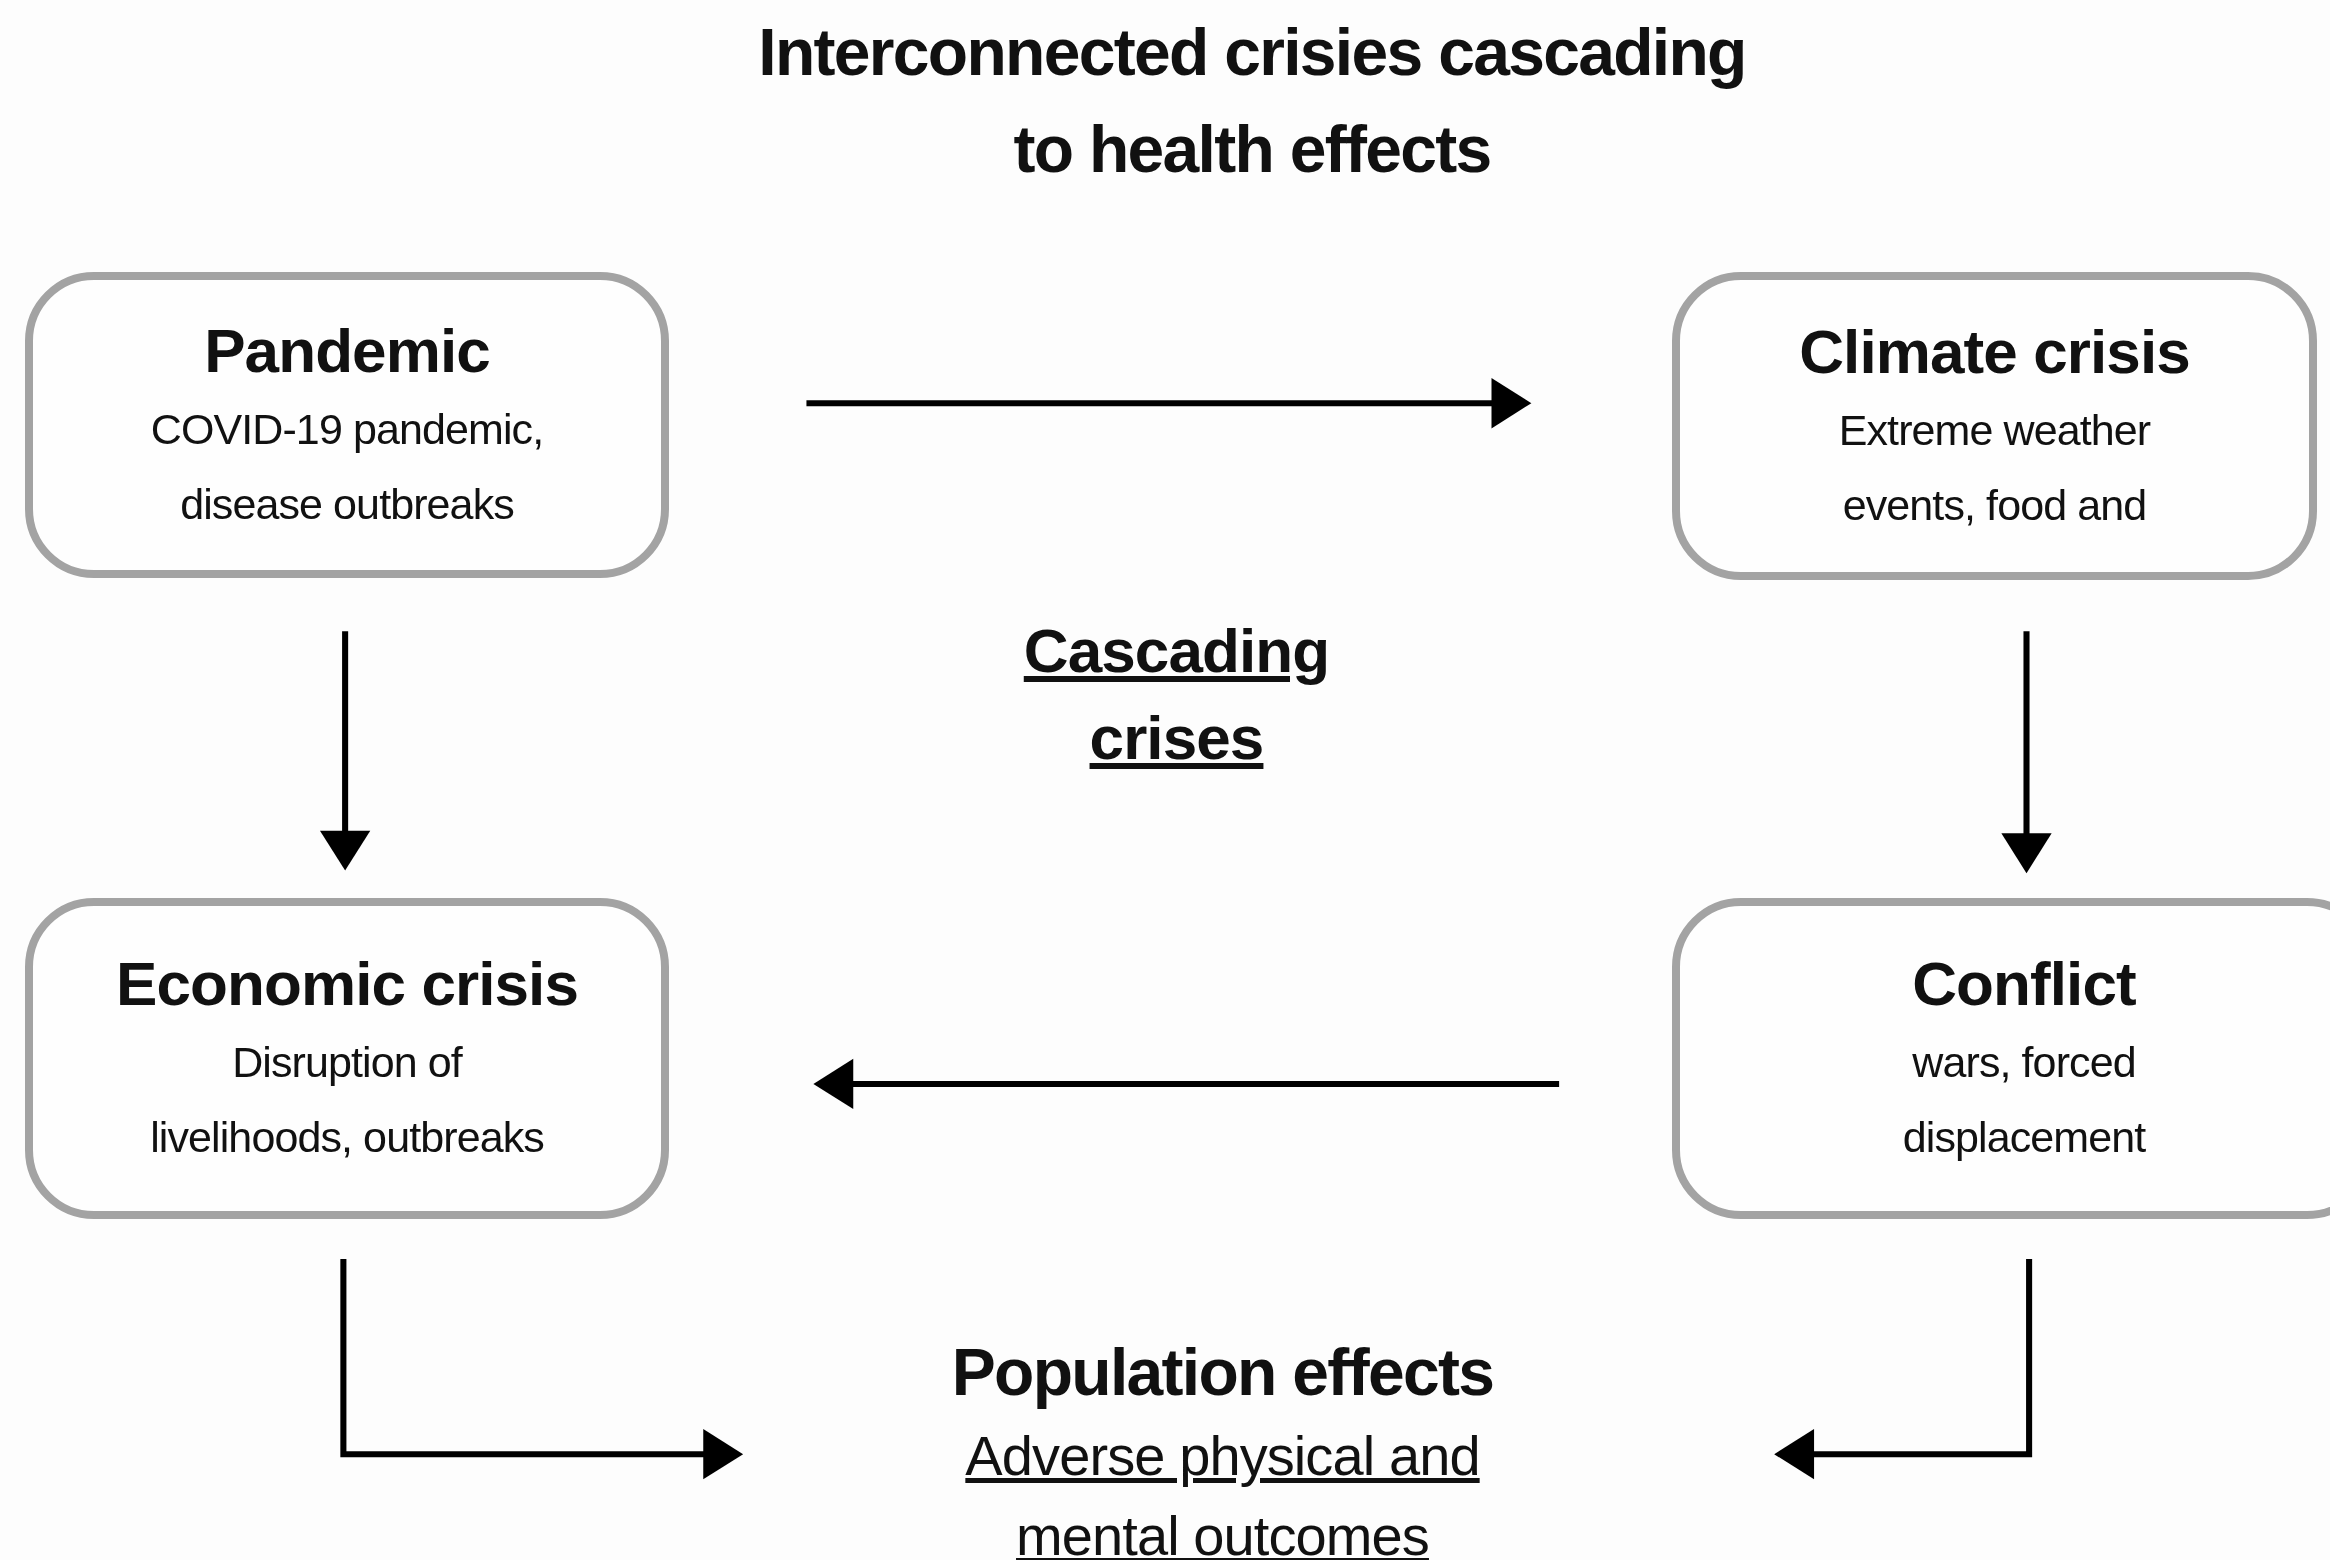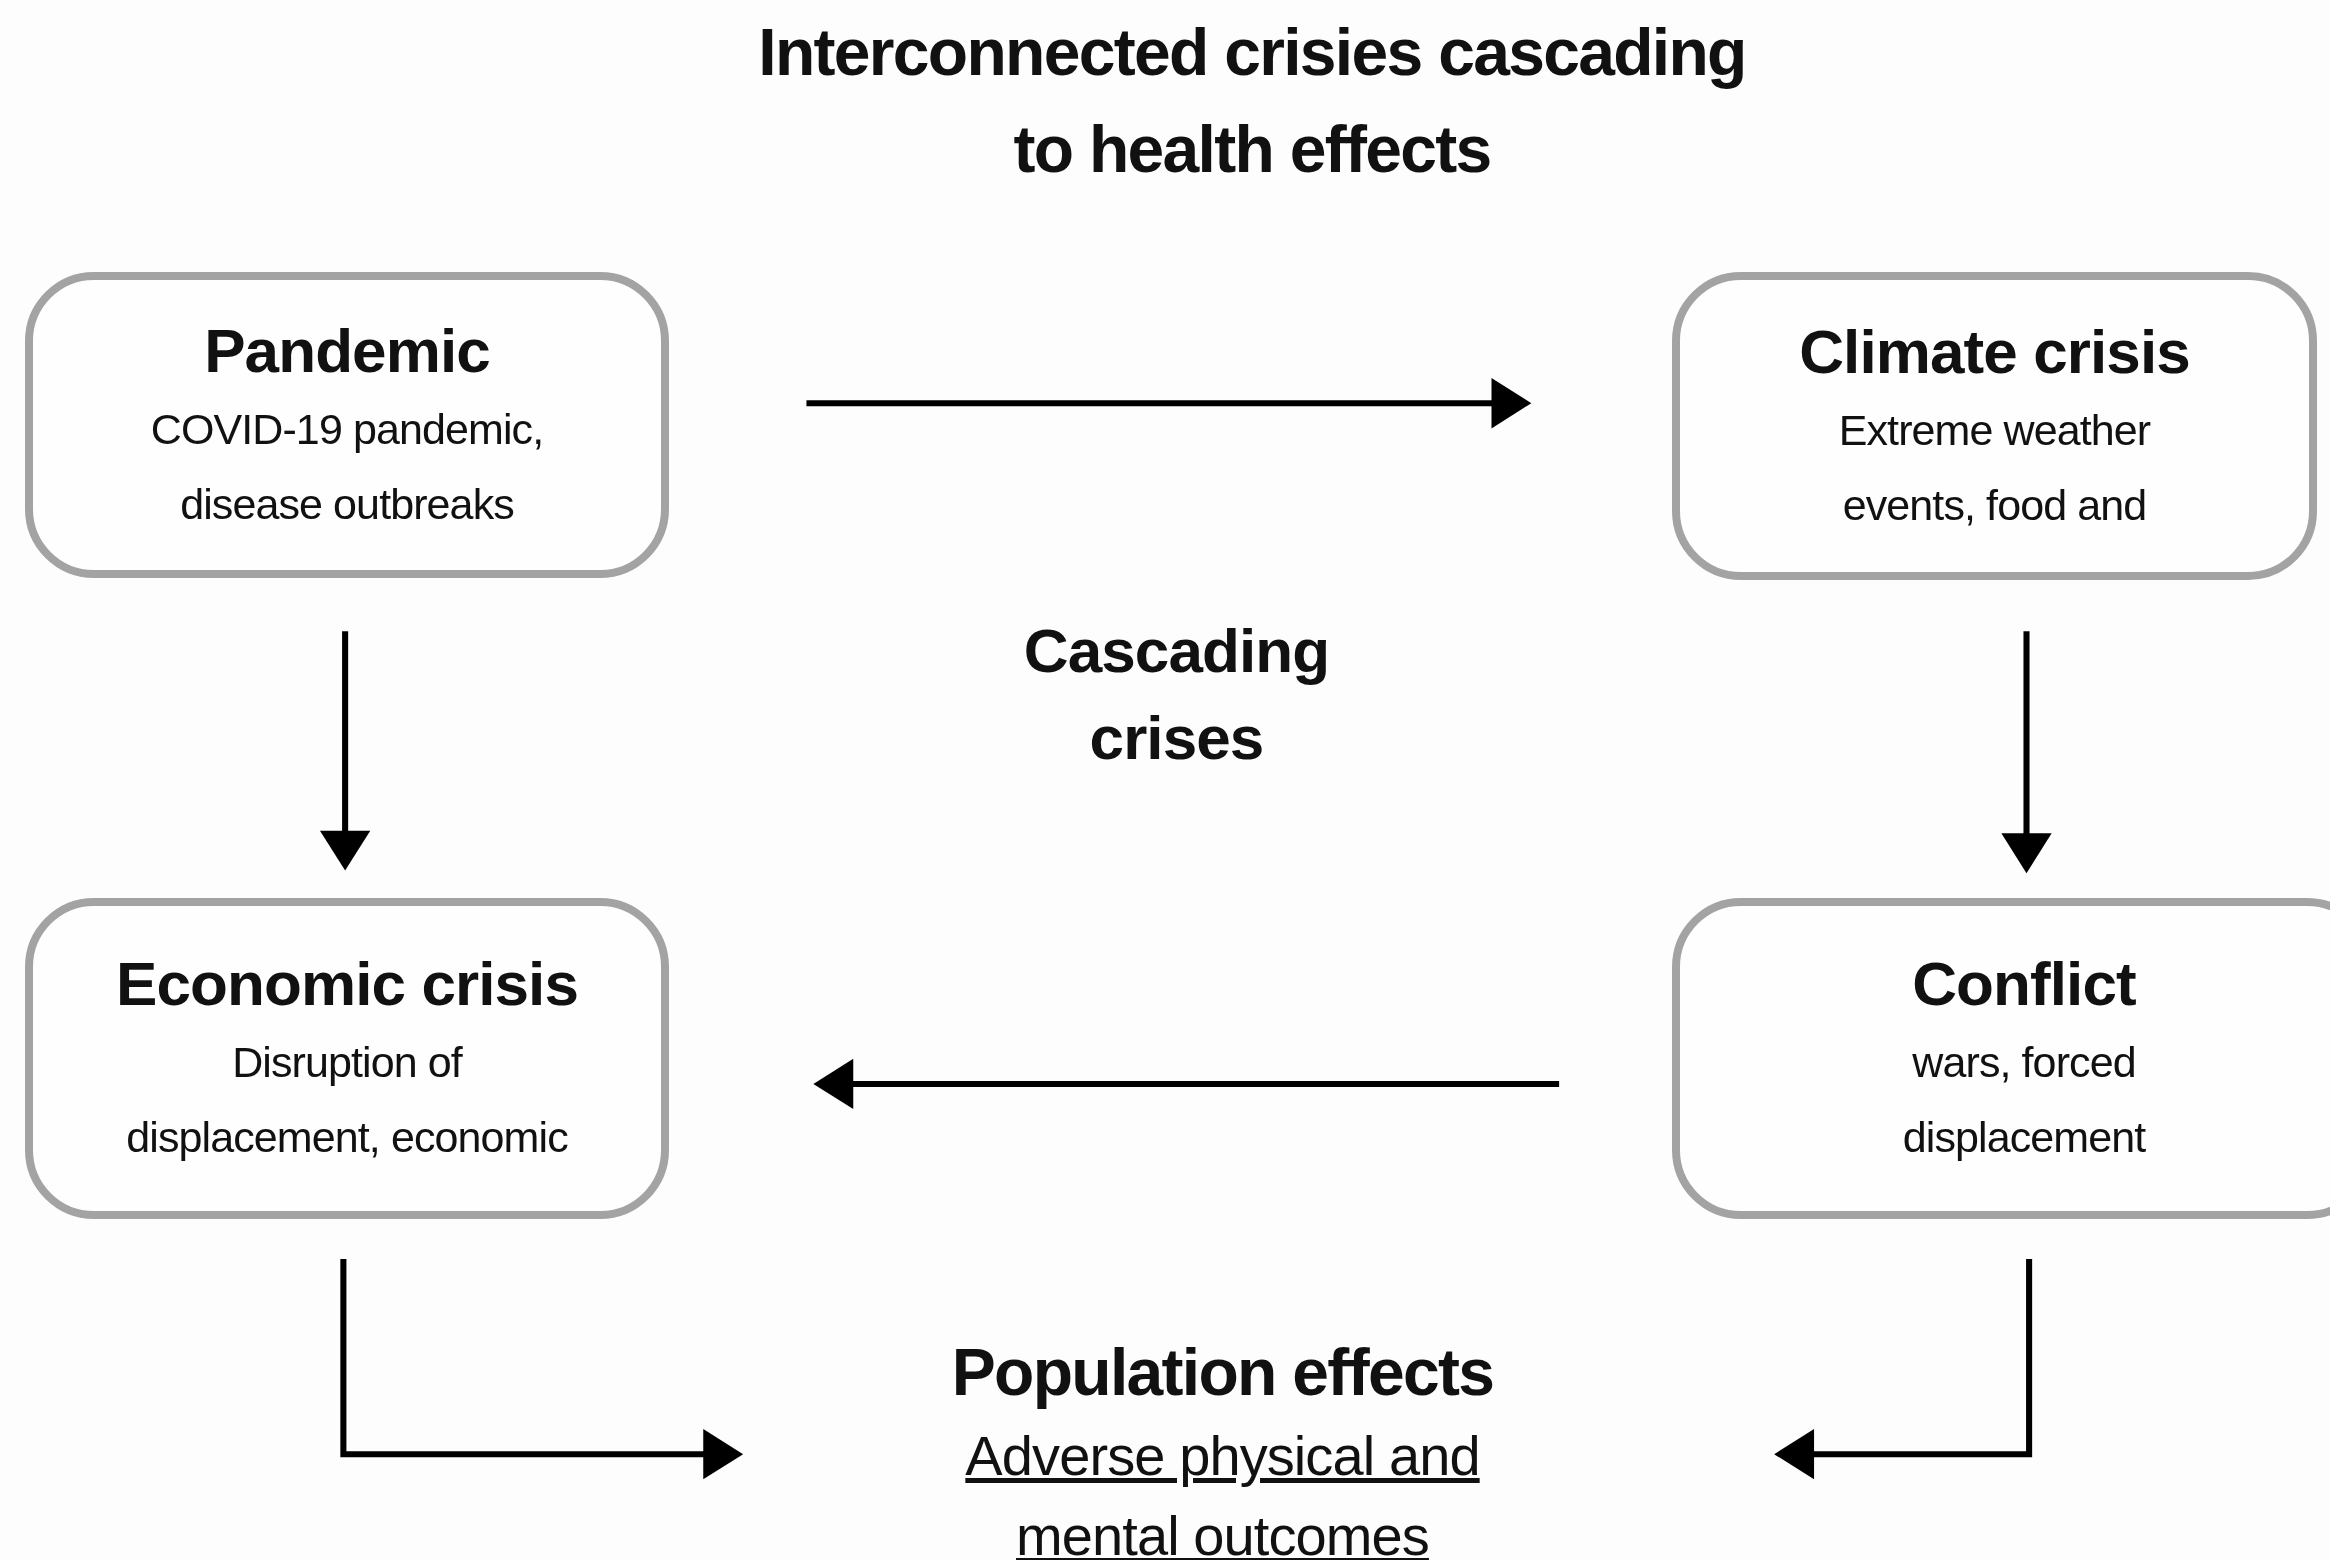--- a/index.html
+++ b/index.html
@@ -34,20 +34,21 @@
   .center-label {
     position: absolute;
     left: 873px;
     top: 607px;
     width: 607px;
     text-align: center;
     font-weight: bold;
     font-size: 62px;
     line-height: 87px;
     letter-spacing: -0.9px;
+    text-decoration: underline;
   }
 
   .outcome-block {
     position: absolute;
     left: 789px;
     top: 1329px;
     width: 867px;
     text-align: center;
   }
   .outcome-heading {
@@ -162,21 +163,21 @@
 
   <div class="node" id="node-climate">
     <div class="node-heading">Climate crisis</div>
     <div class="node-body">Extreme weather</div>
     <div class="node-body">events, food and</div>
   </div>
 
   <div class="node" id="node-economic">
     <div class="node-heading">Economic crisis</div>
     <div class="node-body">Disruption of</div>
-    <div class="node-body">displacement, economic</div>
+    <div class="node-body">livelihoods, outbreaks</div>
   </div>
 
   <div class="node" id="node-conflict">
     <div class="node-heading">Conflict</div>
     <div class="node-body">wars, forced</div>
     <div class="node-body">displacement</div>
   </div>
 
   <div class="center-label">
     <div>Cascading</div>

